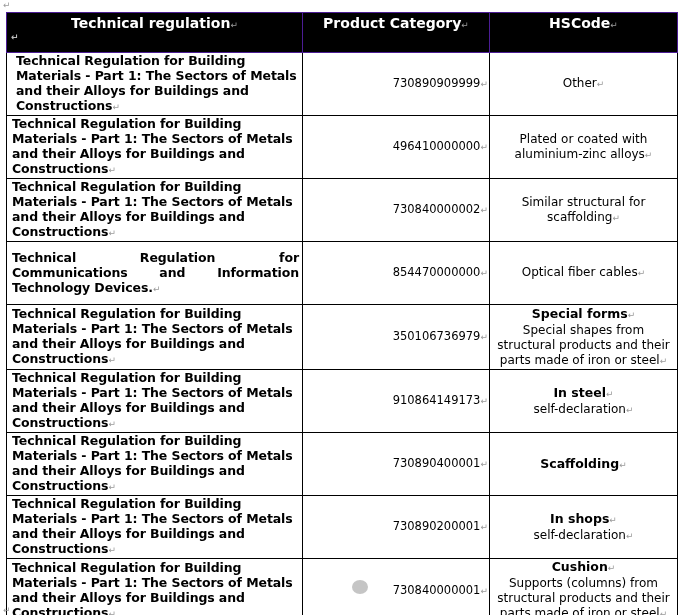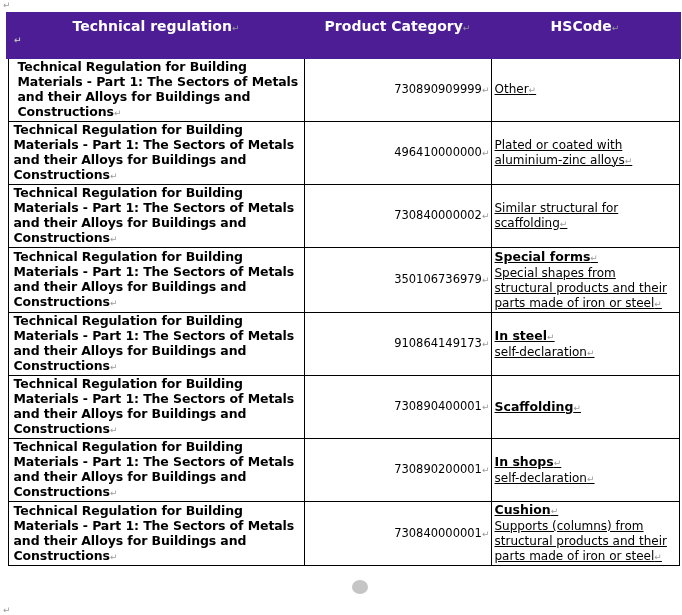--- a/index.html
+++ b/index.html
@@ -4,29 +4,29 @@
   <style>
     html, body { margin: 0; padding: 0; background: #ffffff; }
     body { width: 682px; height: 615px; position: relative; overflow: hidden;
            font-family: "DejaVu Sans", sans-serif; color: #000; }
     .para-mark { color: #9a9a9a; font-size: 9px; font-weight: normal; }
     .top-mark { position: absolute; left: 3px; top: 0px; }
     .bottom-mark { position: absolute; left: 3px; top: 605px; }
     table { position: absolute; left: 6px; top: 12px; width: 671px;
             border-collapse: collapse; table-layout: fixed; }
     col.c1 { width: 296px; } col.c2 { width: 187px; } col.c3 { width: 188px; }
-    th { background: #4c1d95; color: #fff; font-weight: bold; font-size: 14px;
+    th { background: #000000; color: #fff; font-weight: bold; font-size: 14px;
          height: 37px; vertical-align: top; padding: 2px 4px 0 4px; text-align: center;
-         border: 4px solid #4c1d95; }
+         border: 1px solid #4c1d95; }
     th .hmark { display: block; text-align: left; color: #bbb; font-size: 9px; line-height: 12px; }
     td { border: 1px solid #000; font-size: 12px; line-height: 15px; vertical-align: middle; }
     td.reg { font-weight: bold; font-size: 12.5px; padding: 0 3px 0 5px; text-align: left; letter-spacing: -0.1px; }
     td.reg.justify { text-align: justify; text-align-last: left; }
     td.code { text-align: right; font-size: 11.5px; }
-    td.hs { text-align: left; font-size: 12px; padding: 0 3px; text-decoration: underline; }
+    td.hs { text-align: center; font-size: 12px; padding: 0 3px; }
     .bold { font-weight: bold; font-size: 12.5px; }
     .watermark { position: absolute; left: 352px; top: 574px; font-size: 19px; color: rgba(150,150,150,0.55);
                  white-space: nowrap; pointer-events: none; letter-spacing: 0.5px; }
     .wm-icon { display: inline-block; width: 16px; height: 14px; background: rgba(150,150,150,0.55);
                border-radius: 50%; margin-right: 6px; vertical-align: middle; }
   </style>
 </head>
 <body>
 
 <span class="para-mark top-mark">↵</span>
@@ -64,20 +64,25 @@
       <td class="code"><span>496410000000</span><span class="para-mark">↵</span></td>
       <td class="hs"><span>Plated or coated with aluminium-zinc alloys</span><span class="para-mark">↵</span></td>
     </tr>
 
     <tr style="height:46px">
       <td class="reg"><span>Technical Regulation for Building Materials - Part 1: The Sectors of Metals and their Alloys for Buildings and Constructions</span><span class="para-mark">↵</span></td>
       <td class="code"><span>730840000002</span><span class="para-mark">↵</span></td>
       <td class="hs"><span>Similar structural for scaffolding</span><span class="para-mark">↵</span></td>
     </tr>
 
+    <tr style="height:63px">
+      <td class="reg justify"><span>Technical Regulation for Communications and Information Technology Devices.</span><span class="para-mark">↵</span></td>
+      <td class="code"><span>854470000000</span><span class="para-mark">↵</span></td>
+      <td class="hs"><span>Optical fiber cables</span><span class="para-mark">↵</span></td>
+    </tr>
 
     <tr style="height:65px">
       <td class="reg"><span>Technical Regulation for Building Materials - Part 1: The Sectors of Metals and their Alloys for Buildings and Constructions</span><span class="para-mark">↵</span></td>
       <td class="code"><span>350106736979</span><span class="para-mark">↵</span></td>
       <td class="hs"><div class="bold"><span>Special forms</span><span class="para-mark">↵</span></div><span>Special shapes from structural products and their parts made of iron or steel</span><span class="para-mark">↵</span></td>
     </tr>
 
     <tr style="height:46px">
       <td class="reg"><span>Technical Regulation for Building Materials - Part 1: The Sectors of Metals and their Alloys for Buildings and Constructions</span><span class="para-mark">↵</span></td>
       <td class="code"><span>910864149173</span><span class="para-mark">↵</span></td>

